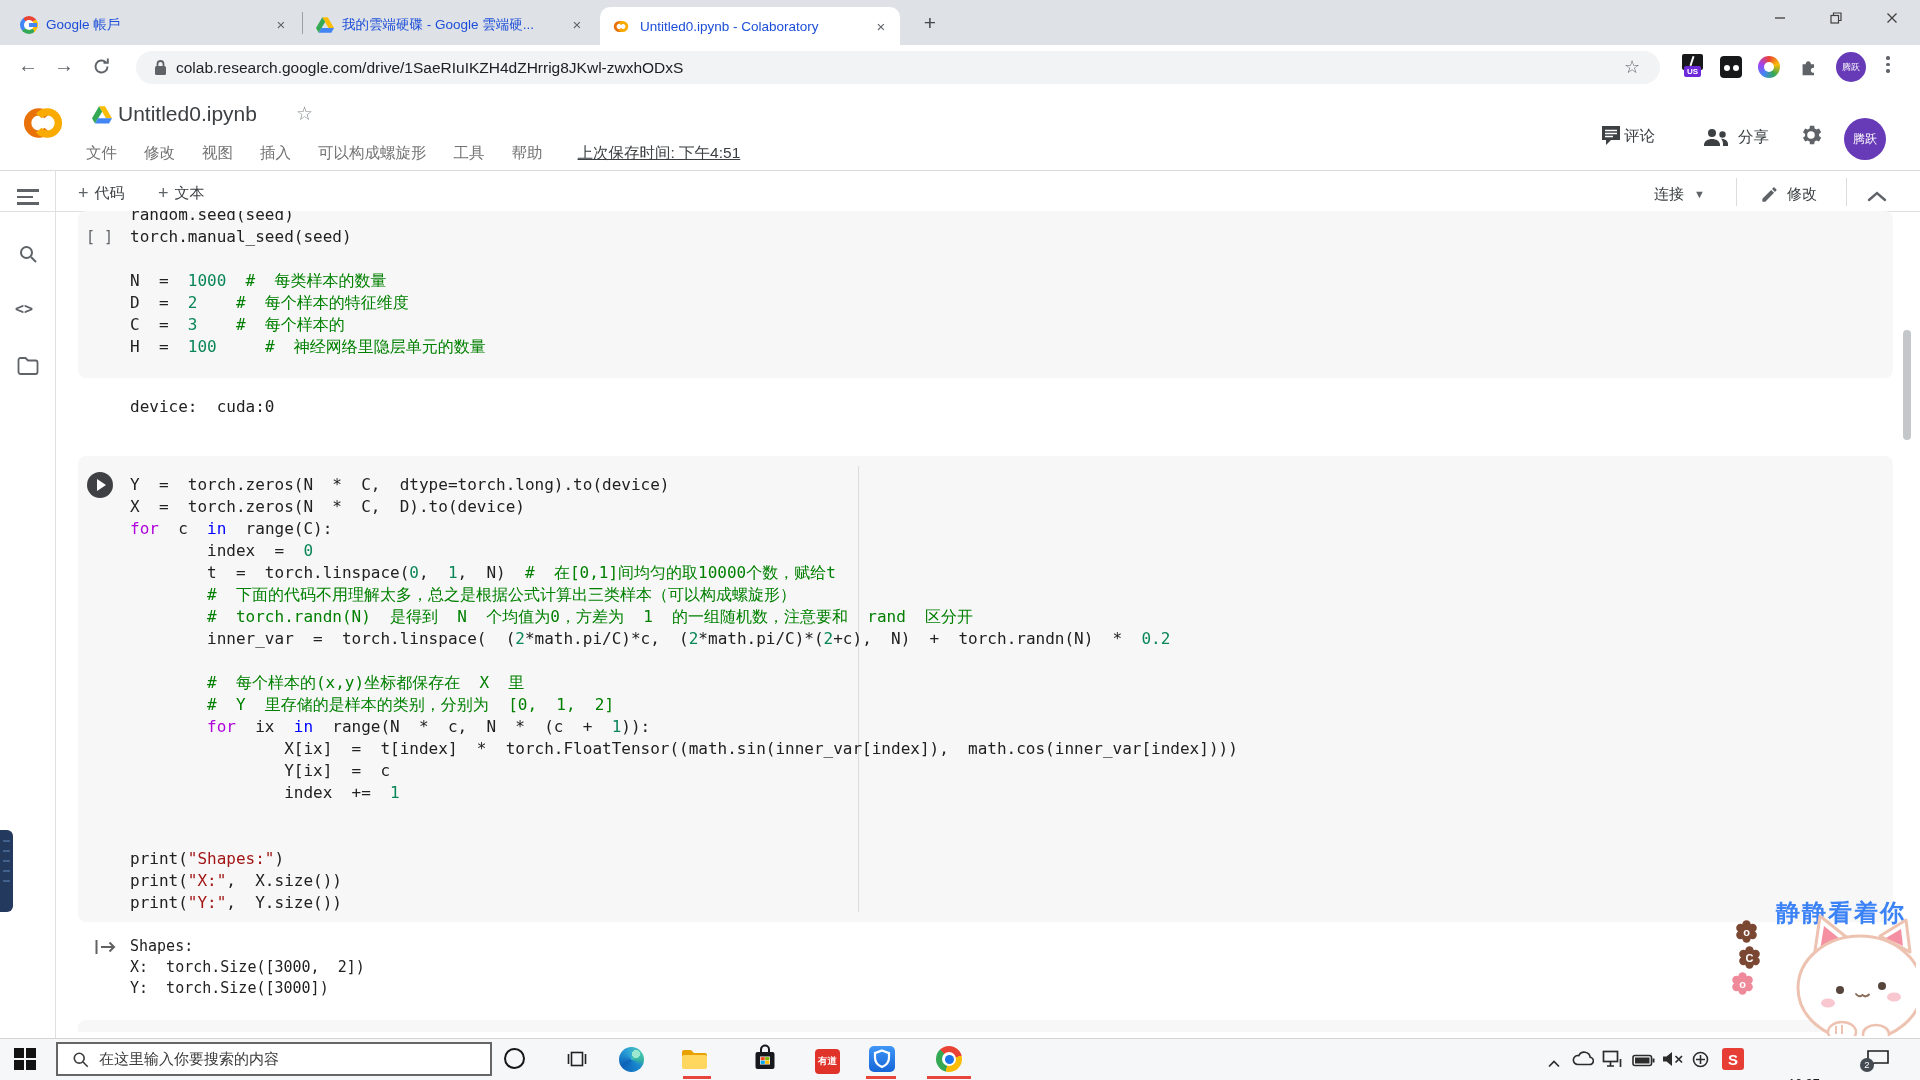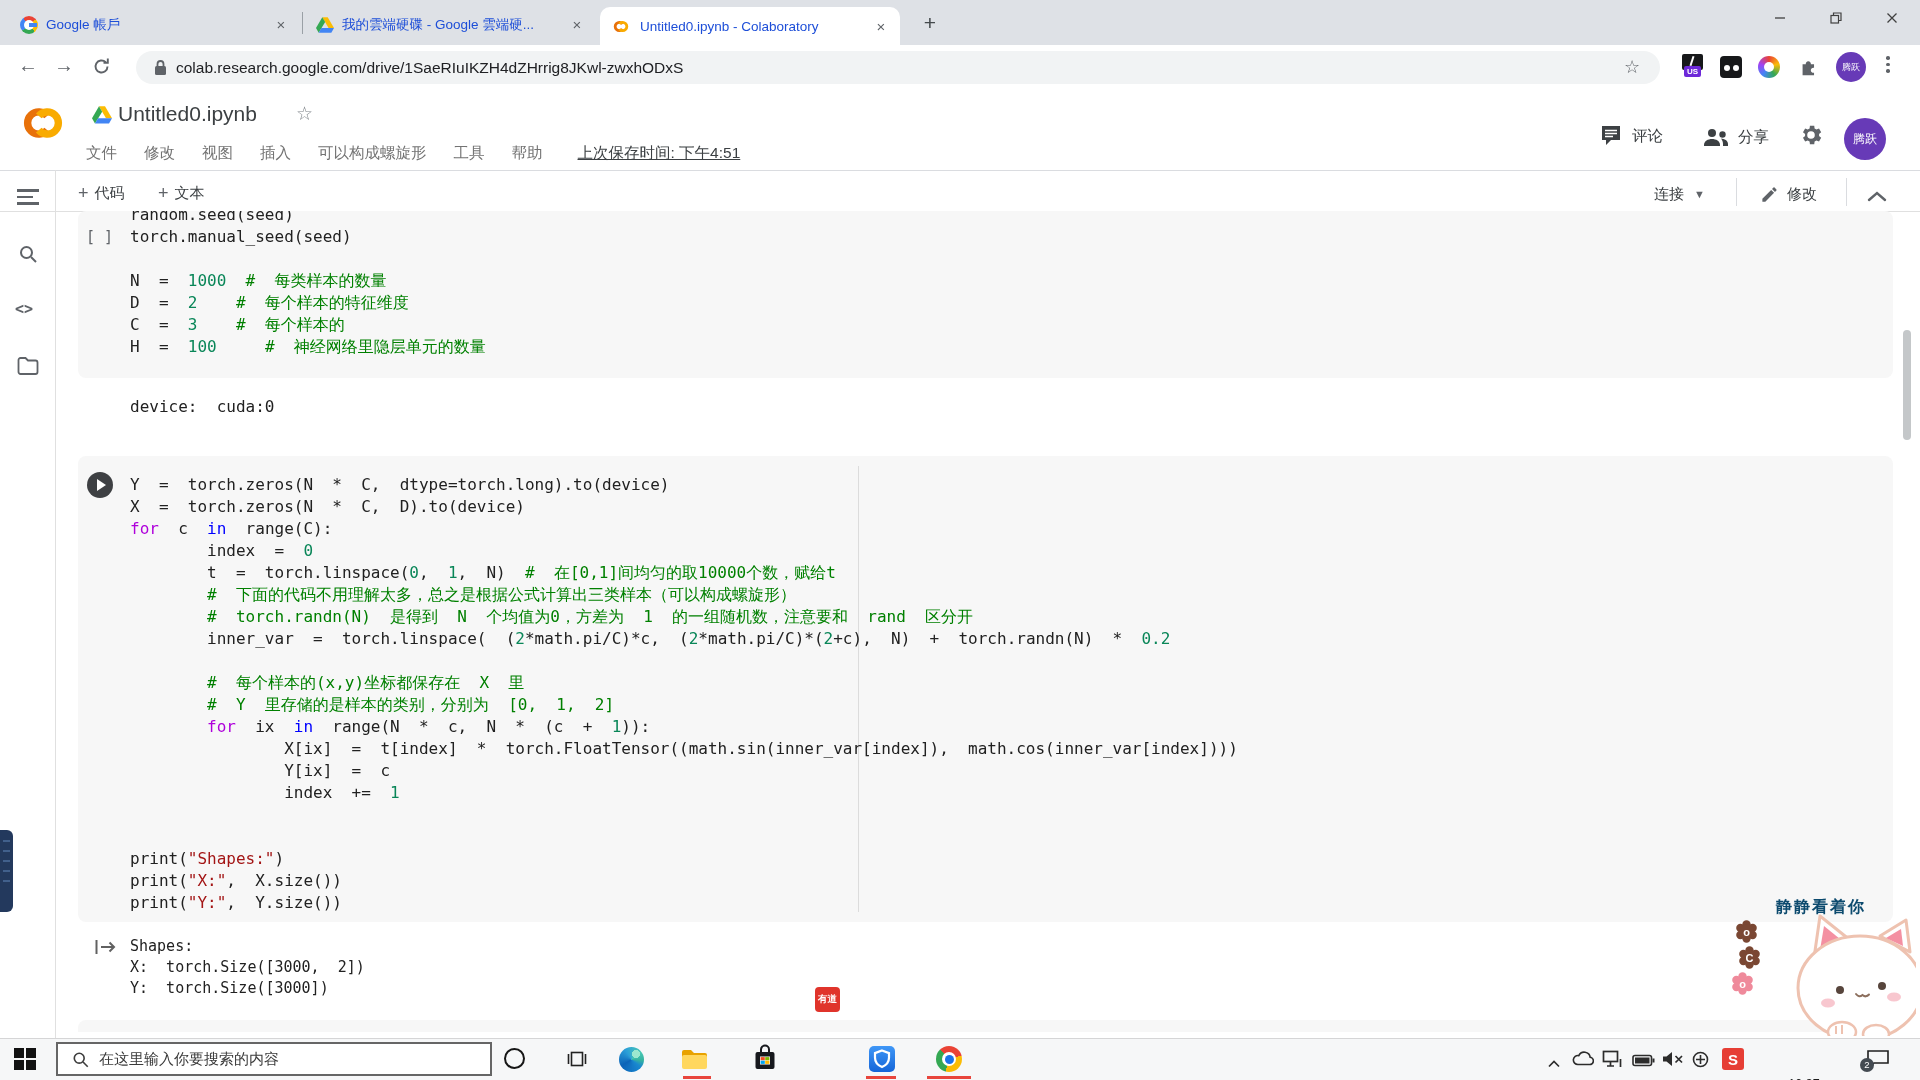--- a/index.html
+++ b/index.html
@@ -49,21 +49,21 @@
   .playbtn{width:26px;height:26px;border-radius:50%;background:#3e4043;display:flex;align-items:center;justify-content:center;}
   .playtri{width:0;height:0;border-left:9px solid #fff;border-top:6px solid transparent;border-bottom:6px solid transparent;margin-left:3px;}
   .railicon{color:#5f6368;}
   .ruler{width:1px;background:#dcdcdc;}
   
   .taskbar{left:0;top:1038px;width:1920px;height:42px;background:#f6f7f8;border-top:1px solid #d5d5d6;box-sizing:border-box;}
   .tb-underline{top:1076px;height:3px;background:#e8453c;}
   .traytext{font-size:12.5px;color:#1b1b1b;line-height:15px;text-align:center;}
   .redapp{background:#e0342b;border-radius:4px;color:#fff;display:flex;align-items:center;justify-content:center;font-weight:bold;}
   
-  .caption{font-size:16px;font-weight:bold;color:#0c4a6e;letter-spacing:2px;}
+  .caption{font-size:24px;font-weight:bold;color:#3b82f6;letter-spacing:2px;}
 </style>
 </head>
 <body>
 
 <div class="abs tabstrip">
   <div class="abs tab" style="left:10px;width:290px;">
     <span class="gicon"></span>
     <span class="tab-title">Google 帳戶</span>
     <span class="tab-close">×</span>
   </div>
@@ -162,21 +162,21 @@
   <span class="menuitem">文件</span>
   <span class="menuitem">修改</span>
   <span class="menuitem">视图</span>
   <span class="menuitem">插入</span>
   <span class="menuitem">可以构成螺旋形</span>
   <span class="menuitem">工具</span>
   <span class="menuitem">帮助</span>
   <span class="menuitem" style="margin-left:8px;text-decoration:underline;color:#3c4043;">上次保存时间: 下午4:51</span>
 </div>
 
-<div class="abs flex" style="left:1598px;top:124px;gap:8px;">
+<div class="abs flex" style="left:1598px;top:124px;gap:0;">
   <svg width="26" height="24" viewBox="0 0 24 24">
       <path fill="#3c4043" d="M21 2H3v14h4v5l5-5h9z"></path>
       <path stroke="#fff" stroke-width="1.6" d="M6 6.5h12M6 9.5h12M6 12.5h8"></path>
     </svg>
   <span class="cellbar-label" style="font-size:15.5px;">评论</span>
 </div>
 <div class="abs flex" style="left:1702px;top:126px;gap:8px;">
   <svg width="28" height="22" viewBox="0 0 28 22">
       <g fill="#3c4043">
         <circle cx="10" cy="7" r="4"></circle>
@@ -397,21 +397,21 @@
   <svg width="24" height="28" viewBox="0 0 24 28">
       <path d="M8 8V5.6a4 4 0 0 1 8 0V8" fill="none" stroke="#16181d" stroke-width="2"></path>
       <rect x="2.5" y="8" width="19" height="17" rx="2" fill="#16181d"></rect>
       <rect x="7" y="12.5" width="10" height="8" fill="#fff"></rect>
       <rect x="7.6" y="13.1" width="4.2" height="3.2" fill="#f25022"></rect>
       <rect x="12.2" y="13.1" width="4.2" height="3.2" fill="#7fba00"></rect>
       <rect x="7.6" y="16.7" width="4.2" height="3.2" fill="#00a4ef"></rect>
       <rect x="12.2" y="16.7" width="4.2" height="3.2" fill="#ffb900"></rect>
     </svg>
 </div>
-<div class="abs redapp" style="left:815px;top:987px;width:25px;height:25px;font-size:9.5px;">有道</div>
+<div class="abs redapp" style="left:815px;top:1049px;width:25px;height:25px;font-size:9.5px;">有道</div>
 <div class="abs" style="left:869px;top:1046px;width:26px;height:26px;background:linear-gradient(#3f97f7,#1565d8);border-radius:5px;">
   <svg width="26" height="26" viewBox="0 0 26 26">
       <path d="M13 4.5l7 2.6v4.7c0 4.8-3.4 7.7-7 9.2-3.6-1.5-7-4.4-7-9.2V7.1z" fill="none" stroke="#fff" stroke-width="2.2"></path>
     </svg>
 </div>
 <div class="abs chromeicon" style="left:936px;top:1046px;"></div>
 <div class="abs tb-underline" style="left:683px;width:28px;"></div>
 <div class="abs tb-underline" style="left:866px;width:30px;"></div>
 <div class="abs tb-underline" style="left:927px;width:44px;"></div>
 

